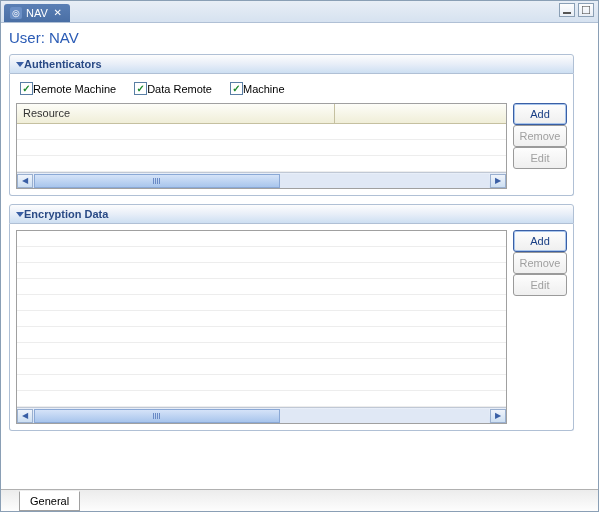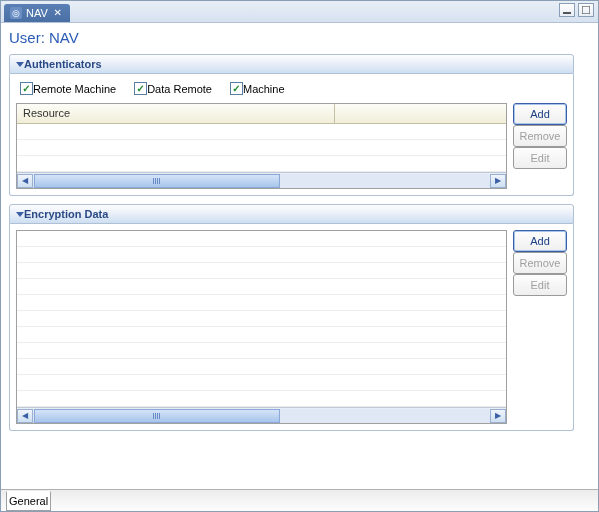--- a/index.html
+++ b/index.html
@@ -36,21 +36,21 @@
 .scroll-track { flex: 1; height: 14px; background: #e0e8f5; position: relative; margin: 0 1px; }
 .scroll-thumb { position: absolute; height: 14px; background: linear-gradient(to bottom, #d5e3f8, #a8c5ec); border: 1px solid #8aa8d5; left: 0; }
 .scroll-thumb-grip { position: absolute; left: 50%; top: 50%; transform: translate(-50%, -50%); width: 8px; height: 6px; background: repeating-linear-gradient(to right, #6a8ac5 0 1px, transparent 1px 2px); }
 
 .button-col { display: flex; flex-direction: column; width: 54px; }
 .btn { height: 22px; border: 1px solid #9a9a9a; border-radius: 3px; background: linear-gradient(to bottom, #fdfdfd, #efefef); font-size: 11px; cursor: pointer; display: flex; align-items: center; justify-content: center; }
 .btn.primary { border-color: #3a5fa5; color: #1a3f85; background: linear-gradient(to bottom, #fdfdfd, #efefef); box-shadow: 0 0 0 1px #a8c5ec inset; }
 .btn.disabled { color: #a0a0a0; cursor: default; }
 
 .tabs-bottom { height: 22px; display: flex; align-items: end; border-top: 1px solid #b0b0b0; background: linear-gradient(to bottom, #ececec, #fdfdfd); }
-.tabs-bottom .btab { background: #fff; border: 1px solid #a0a0a0; border-top: 1px solid #fff; padding: 3px 2px; margin-left: 5px; margin-bottom: -1px; position: relative; top: -1px; }
+.tabs-bottom .btab { background: #fff; border: 1px solid #a0a0a0; border-top: 1px solid #fff; padding: 3px 10px; margin-left: 18px; margin-bottom: -1px; position: relative; top: -1px; }
 </style>
 </head>
 <body>
 
 <div class="titlebar">
   <div class="tab-group">
     <div class="tab">
       <span class="tab-icon">◎</span>
       <span>NAV</span>
       <span class="tab-close">✕</span>

